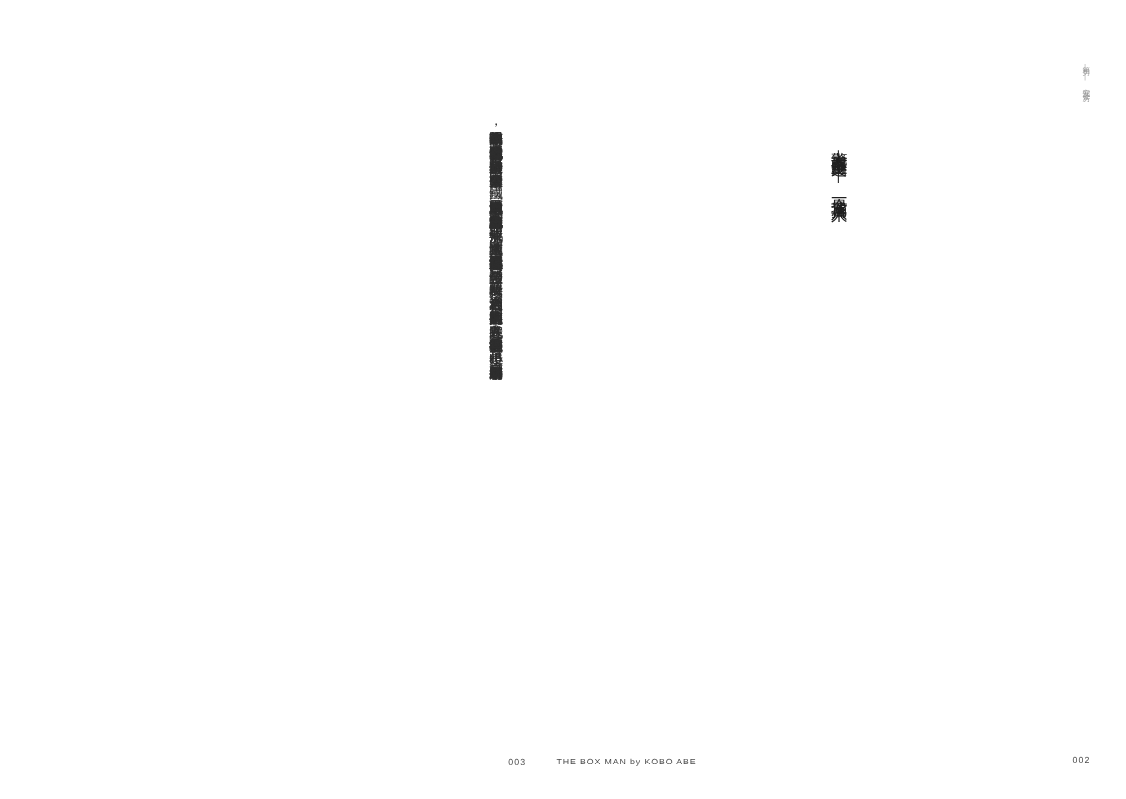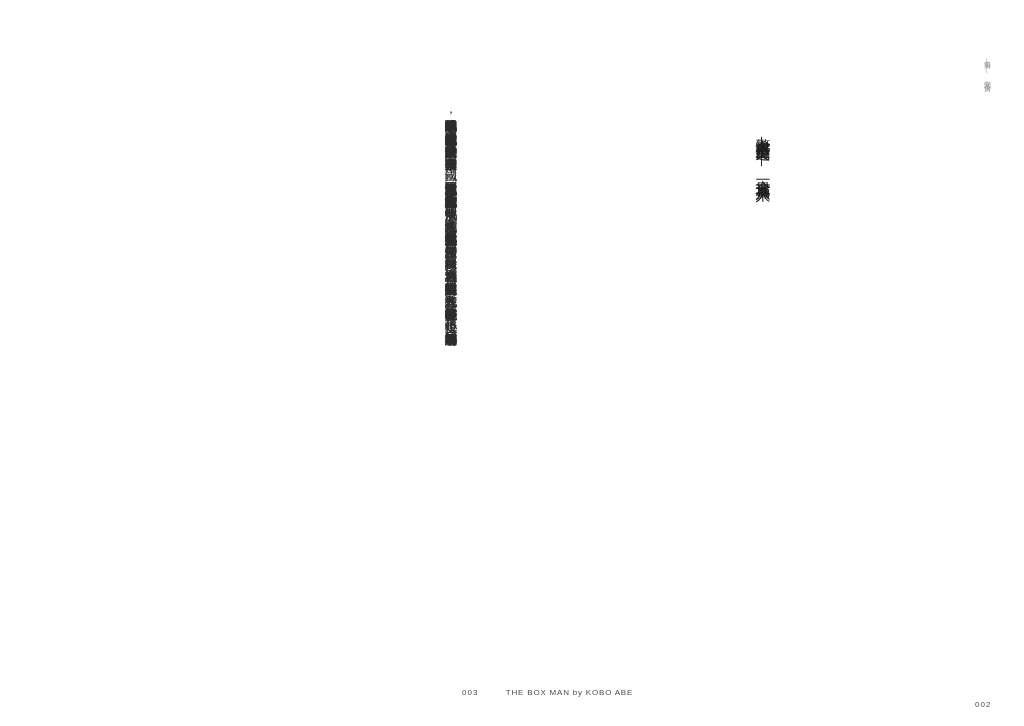--- a/index.html
+++ b/index.html
@@ -82,21 +82,21 @@
   .footer .book-title {
     position: absolute;
     left: 488px;
     top: 2px;
     transform: translateX(14%);
     letter-spacing: 0.8px;
   }
   .footer .page-num-right {
     position: absolute;
     left: 975px;
-    top: 14px;
+    top: 1px;
     letter-spacing: 1px;
   }
 </style>
 </head>
 <body>
 
 <div class="spread">
 
   <div class="running-head">箱男——安部公房</div>
 

